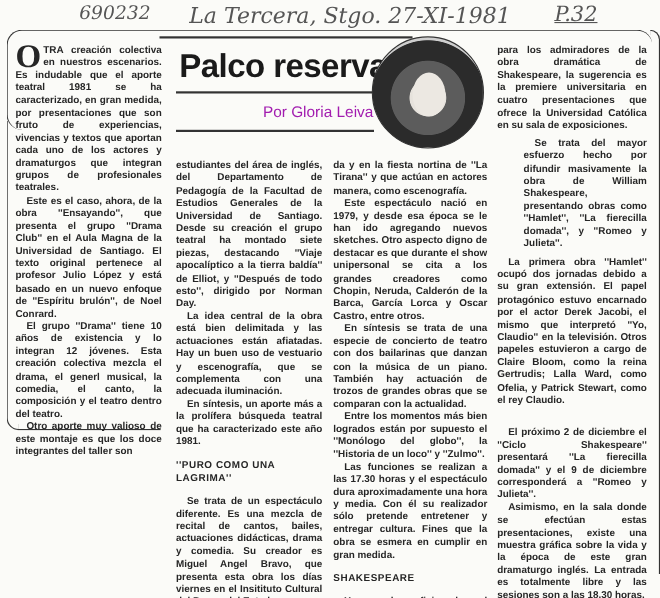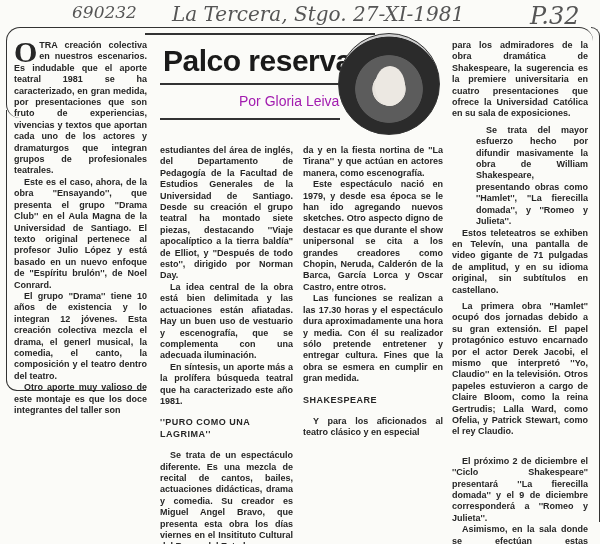--- a/index.html
+++ b/index.html
@@ -17,21 +17,21 @@
   .byline { position:absolute; left:195px; top:93px; font-size:14px; color:#a21caf;margin-left:44px; }
   .portrait { position:absolute; left:338px; top:33px; width:100px; height:100px; border-radius:50%; border:1.5px solid #333; background:radial-gradient(circle at 50% 55%, #e6e2dc 0 22%, #5c5c5c 23% 45%, #2b2b2b 46% 70%, #cfcfcf 71%); overflow:hidden; }
   .face { position:absolute; left:36px; top:32px; width:30px; height:40px; border-radius:50%; background:#ece8e2; }
 </style>
 </head>
 <body>
 
 <div>
   <span class="hand" style="left:72px;font-size:17px;">690232</span>
   <span class="hand" style="left:172px;font-size:20px;">La Tercera, Stgo. 27-XI-1981</span>
-  <span class="hand" style="left:530px;font-size:24px;">P.32</span>
+  <span class="hand" style="left:504px;font-size:19px;text-decoration:underline;">P.32</span>
 </div>
 
 <div class="frame" style="height:90px;"></div>
 <div style="position:absolute;left:6px;top:110px;width:10px;height:280px;border-left:1.5px solid #333;border-bottom:1.5px solid #333;border-bottom-left-radius:14px;"></div>
 <div style="position:absolute;left:16px;top:390px;width:130px;height:0;border-bottom:1.5px solid #333;"></div>
 <div class="frame-right"></div>
 
 <div class="masthead-line" style="left:145px;top:33px;width:230px;"></div>
 <div class="title">Palco reservado</div>
 <div class="masthead-line" style="left:160px;top:83px;width:185px;"></div>
@@ -53,26 +53,27 @@
   <p>La idea central de la obra está bien delimitada y las actuaciones están afiatadas. Hay un buen uso de vestuario y escenografía, que se complementa con una adecuada iluminación.</p>
   <p>En síntesis, un aporte más a la prolífera búsqueda teatral que ha caracterizado este año 1981.</p>
   <p class="h">''PURO COMO UNA LAGRIMA''</p>
   <p>Se trata de un espectáculo diferente. Es una mezcla de recital de cantos, bailes, actuaciones didácticas, drama y comedia. Su creador es Miguel Angel Bravo, que presenta esta obra los días viernes en el Insitituto Cultural del Banco del Estado.</p>
 
 </div>
 
 <div class="col" style="left:303px;top:145px;width:140px;">
   <p class="first">da y en la fiesta nortina de ''La Tirana'' y que actúan en actores manera, como escenografía.</p>
   <p>Este espectáculo nació en 1979, y desde esa época se le han ido agregando nuevos sketches. Otro aspecto digno de destacar es que durante el show unipersonal se cita a los grandes creadores como Chopin, Neruda, Calderón de la Barca, García Lorca y Oscar Castro, entre otros.</p>
+  <p>En síntesis se trata de una especie de concierto de teatro con dos bailarinas que danzan con la música de un piano. También hay actuación de trozos de grandes obras que se comparan con la actualidad.</p>
+  <p>Entre los momentos más bien logrados están por supuesto el ''Monólogo del globo'', la ''Historia de un loco'' y ''Zulmo''.</p>
   <p>Las funciones se realizan a las 17.30 horas y el espectáculo dura aproximadamente una hora y media. Con él su realizador sólo pretende entretener y entregar cultura. Fines que la obra se esmera en cumplir en gran medida.</p>
   <p class="h">SHAKESPEARE</p>
   <p>Y para los aficionados al teatro clásico y en especial</p>
 </div>
 
 <div class="col" style="left:452px;top:40px;width:136px;">
   <p class="first">para los admiradores de la obra dramática de Shakespeare, la sugerencia es la premiere universitaria en cuatro presentaciones que ofrece la Universidad Católica en su sala de exposiciones.</p>
   <p style="margin-top:5px;margin-left:24px;">Se trata del mayor esfuerzo hecho por difundir masivamente la obra de William Shakespeare, presentando obras como ''Hamlet'', ''La fierecilla domada'', y ''Romeo y Julieta''.</p>
-  <p>Estos teleteatros se exhiben en Televín, una pantalla de video gigante de 71 pulgadas de amplitud, y en su idioma original, sin subtítulos en castellano.</p>
   <p style="margin-top:5px;">La primera obra ''Hamlet'' ocupó dos jornadas debido a su gran extensión. El papel protagónico estuvo encarnado por el actor Derek Jacobi, el mismo que interpretó ''Yo, Claudio'' en la televisión. Otros papeles estuvieron a cargo de Claire Bloom, como la reina Gertrudis; Lalla Ward, como Ofelia, y Patrick Stewart, como el rey Claudio.</p>
   <p style="margin-top:18px;">El próximo 2 de diciembre el ''Ciclo Shakespeare'' presentará ''La fierecilla domada'' y el 9 de diciembre corresponderá a ''Romeo y Julieta''.</p>
   <p>Asimismo, en la sala donde se efectúan estas presentaciones, existe una muestra gráfica sobre la vida y la época de este gran dramaturgo inglés. La entrada es totalmente libre y las sesiones son a las 18.30 horas.</p>
 
 </div>
 
 </body></html>

